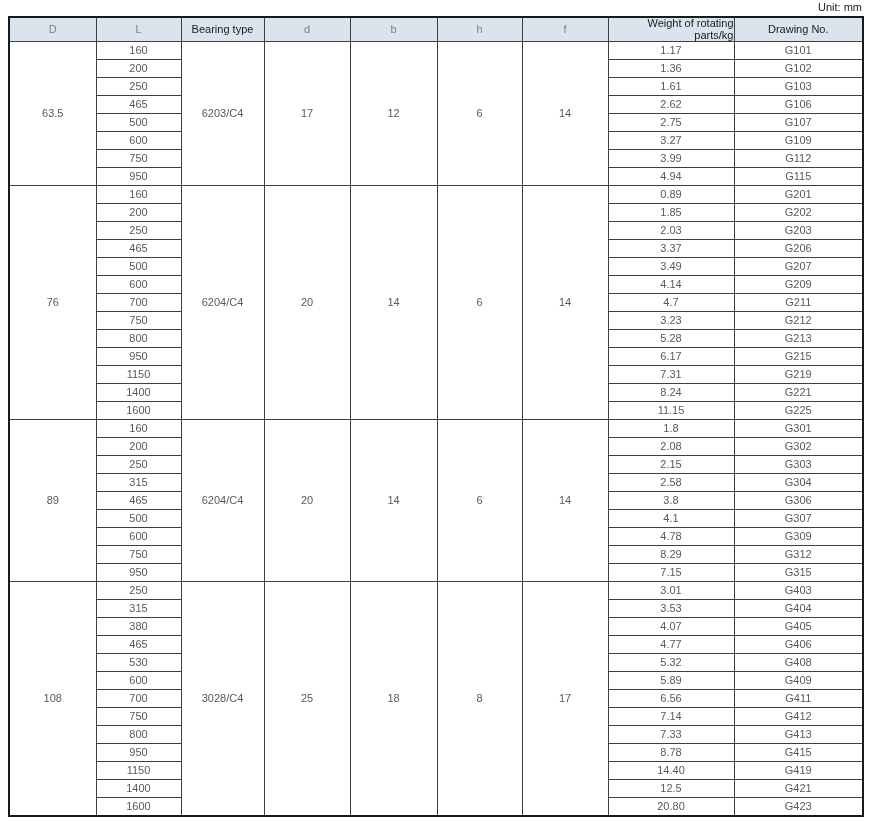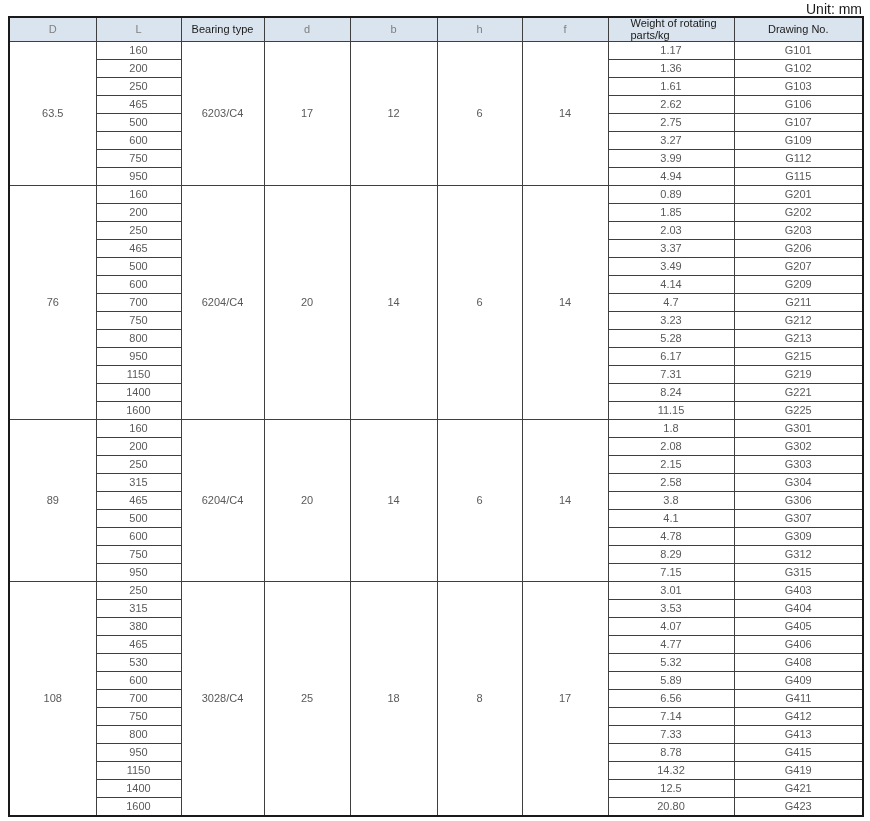--- a/index.html
+++ b/index.html
@@ -12,21 +12,21 @@
     position: relative;
     width: 870px;
     height: 821px;
     background: #ffffff;
     overflow: hidden;
   }
   .unit-label {
     position: absolute;
     top: 1px;
     right: 8px;
-    font-size: 14px;
+    font-size: 11px;
     color: #1a1a1a;
     text-align: right;
   }
   table.spec-table {
     position: absolute;
     top: 16px;
     left: 8px;
     width: 854px;
     border-collapse: collapse;
     table-layout: fixed;
@@ -46,21 +46,21 @@
     background: #dae4ee;
     color: #1a1a1a;
     font-weight: normal;
     height: 21px;
     line-height: 1.0;
   }
   table.spec-table thead th.muted {
     color: #7f7f7f;
   }
   table.spec-table thead th.wrap {
-    text-align: left;
+    text-align: right;
     padding-left: 22px;
     white-space: normal;
     line-height: 1.05;
   }
   table.spec-table tbody td {
     color: #595959;
     height: 17px;
     line-height: 17px;
     background: #ffffff;
   }
@@ -326,21 +326,21 @@
           <td>7.33</td>
           <td>G413</td>
         </tr>
         <tr>
           <td>950</td>
           <td>8.78</td>
           <td>G415</td>
         </tr>
         <tr>
           <td>1150</td>
-          <td>14.32</td>
+          <td>14.40</td>
           <td>G419</td>
         </tr>
         <tr>
           <td>1400</td>
           <td>12.5</td>
           <td>G421</td>
         </tr>
         <tr>
           <td>1600</td>
           <td>20.80</td>

